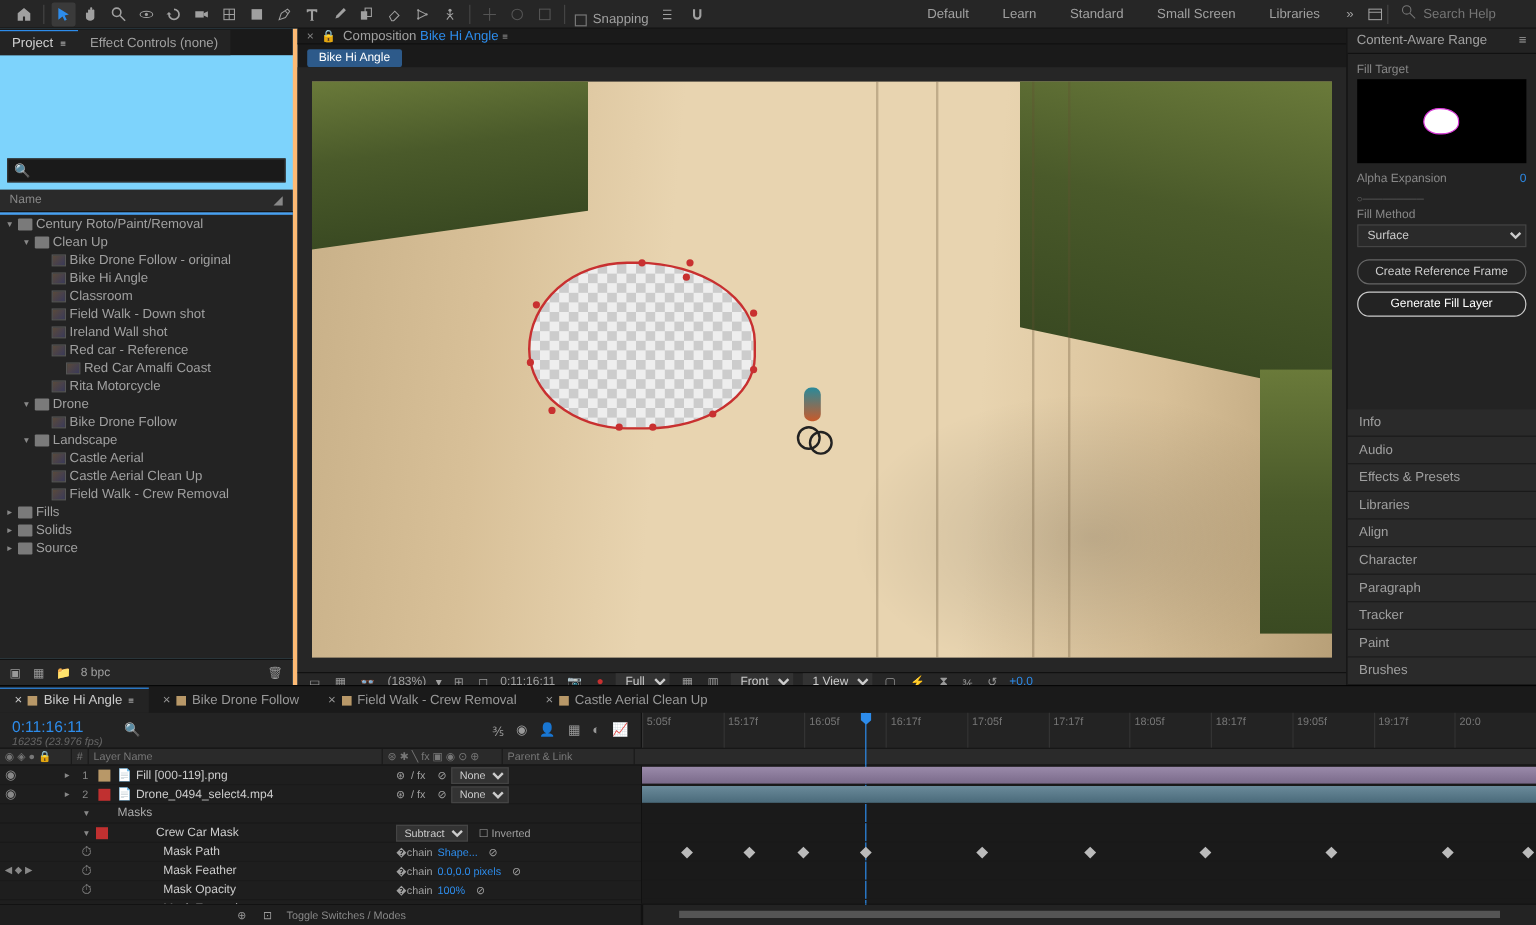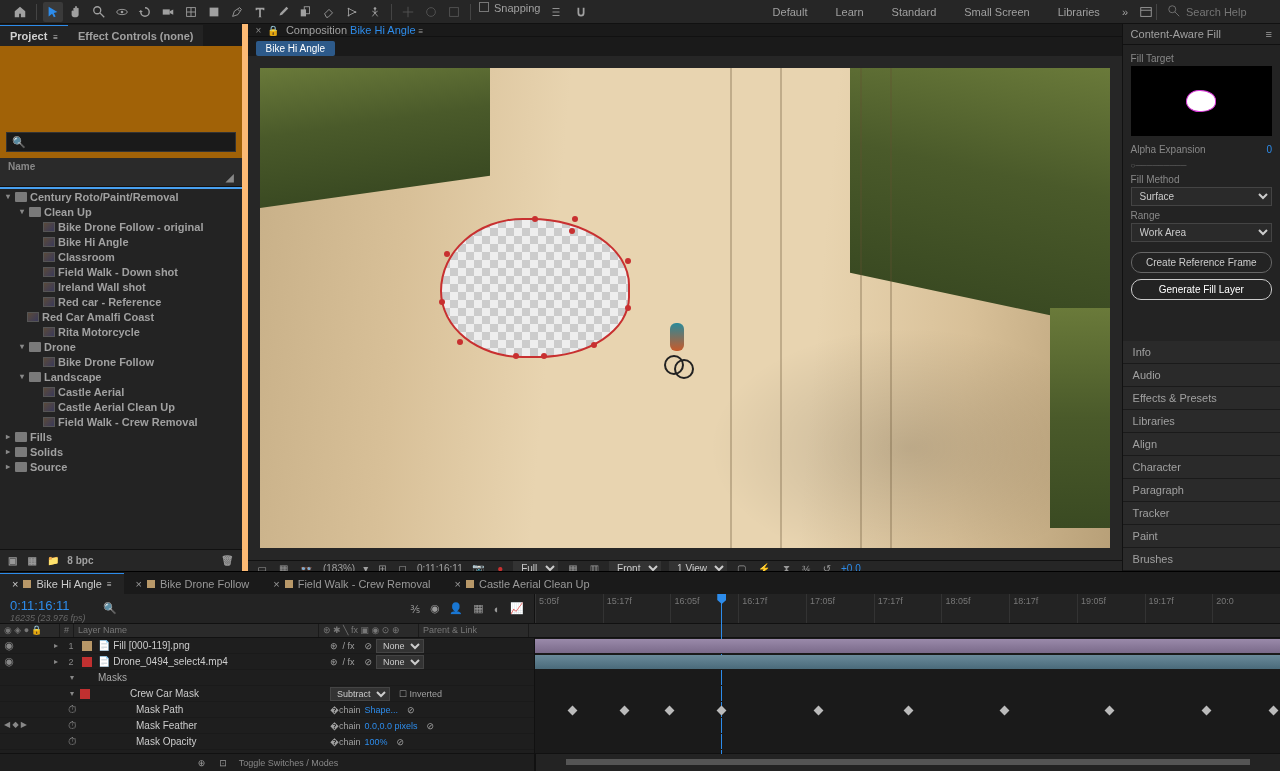--- a/index.html
+++ b/index.html
@@ -5,39 +5,39 @@
 * { margin:0; padding:0; box-sizing:border-box; font-family:"Segoe UI",Arial,sans-serif; }
 body { background:#1e1e1e; color:#a0a0a0; font-size:11px; width:1280px; height:771px; overflow:hidden; user-select:none; }
 .app { display:flex; flex-direction:column; height:100%; }
 
 
 .toolbar { height:24px; background:#262626; display:flex; align-items:center; padding:0 4px; border-bottom:1px solid #111; }
 .toolbar .grp { display:flex; gap:3px; align-items:center; padding:0 6px; }
 .toolbar .sep { width:1px; height:16px; background:#444; }
 .tool-btn { width:20px; height:20px; display:flex; align-items:center; justify-content:center; cursor:pointer; color:#a0a0a0; border-radius:2px; }
 .tool-btn.active { color:#2d8ceb; background:#3a3a3a; }
-.snap { display:flex; align-items:flex-start; gap:5px; color:#a0a0a0; padding:0 8px; }
+.snap { display:flex; align-items:flex-end; gap:5px; color:#a0a0a0; padding:0 8px; }
 .snap input { appearance:none; width:10px; height:10px; border:1px solid #777; }
 .ws-tabs { margin-left:auto; display:flex; gap:0; }
 .ws-tab { padding:4px 14px; color:#a0a0a0; cursor:pointer; }
 .ws-more { padding:4px 8px; cursor:pointer; }
 .search { display:flex; align-items:center; gap:5px; padding:0 10px; color:#777; }
 .search input { background:none; border:none; color:#a0a0a0; width:80px; outline:none; font-size:11px; }
 
 
 .main { flex:1; display:flex; min-height:0; }
 
 
-.project { width:250px; background:#a16207; display:flex; flex-direction:column; border-right:6px solid #fdba74;font-weight:bold; }
+.project { width:250px; background:#7dd3fc; display:flex; flex-direction:column; border-right:4px solid #fdba74; }
 .panel-tabs { display:flex; background:#1a1a1a; height:22px; align-items:flex-end; }
 .panel-tab { padding:4px 10px; color:#a0a0a0; background:#232323; border-top:1px solid transparent; cursor:pointer; }
 .panel-tab.active { color:#d0d0d0; border-top:1px solid #2d8ceb; position:relative; }
 .panel-tab .menu { margin-left:6px; font-size:8px; }
 .proj-search { height:20px; margin:6px; background:#1a1a1a; border:1px solid #333; display:flex; align-items:center; padding:0 5px; gap:5px; }
-.proj-header { padding:3px 8px; background:#2a2a2a; font-size:10px; color:#888; border-bottom:1px solid #111; display:flex;flex-direction:column; }
+.proj-header { padding:3px 8px; background:#2a2a2a; font-size:10px; color:#888; border-bottom:1px solid #111; display:flex; }
 .proj-tree { flex:1; overflow:auto; background:#232323; border-top:2px solid #48a0f0;}
 .tree-item { display:flex; align-items:center; padding:1px 4px; height:15px; cursor:pointer; gap:3px; }
 .twirl { width:8px; font-size:8px; color:#888; text-align:center; }
 .folder-ico { width:12px; height:10px; background:#7a7a7a; border-radius:1px; }
 .comp-ico { width:12px; height:10px; background:linear-gradient(135deg,#5a4a3a,#3a3a5a); border:1px solid #555; }
 .proj-footer { height:22px; background:#262626; display:flex; align-items:center; gap:6px; padding:0 6px; font-size:10px; border-top:1px solid #111;}
 
 
 .viewer { flex:1; display:flex; flex-direction:column; background:#1a1a1a; }
 .viewer-tabs { height:22px; background:#1a1a1a; display:flex; align-items:center; padding:0 8px; gap:6px; border-bottom:1px solid #111;}
@@ -349,21 +349,21 @@
           <div class="tree-item" style="padding-left: 32px;">
             <span class="twirl"></span>
             <span class="comp-ico"></span>
             <span>Ireland Wall shot</span>
           </div>
           <div class="tree-item" style="padding-left: 32px;">
             <span class="twirl"></span>
             <span class="comp-ico"></span>
             <span>Red car - Reference</span>
           </div>
-          <div class="tree-item" style="padding-left: 16px;">
+          <div class="tree-item" style="padding-left: 44px;">
             <span class="twirl"></span>
             <span class="comp-ico"></span>
             <span>Red Car Amalfi Coast</span>
           </div>
           <div class="tree-item" style="padding-left: 32px;">
             <span class="twirl"></span>
             <span class="comp-ico"></span>
             <span>Rita Motorcycle</span>
           </div>
           <div class="tree-item" style="padding-left: 18px;">
@@ -481,40 +481,36 @@
         <span class="vf-glyph">⚡</span>
         <span class="vf-glyph">⧗</span>
         <span class="vf-glyph">⅗</span>
         <span class="vf-glyph">↺</span>
         <span style="color:#2d8ceb">+0.0</span>
       </div>
     </div>
 
     <div class="right">
       <div class="caf-head">
-          <span>Content-Aware Fill</span>
+          <span>Content-Aware Range</span>
           <span>≡</span>
         </div>
       <div class="caf-body">
         <span class="caf-label">Fill Target</span>
         <div class="caf-thumb">
             <div class="caf-blob"></div>
           </div>
         <div class="caf-row" style="display:flex;justify-content:space-between">
           <span class="caf-label">Alpha Expansion</span>
           <span style="color:#2d8ceb">0</span>
         </div>
         <div style="font-size:8px;color:#666">○─────────</div>
         <div class="caf-row">
           <span class="caf-label">Fill Method</span>
           <select class="caf-select"><option>Surface</option></select>
-        </div>
-        <div class="caf-row">
-          <span class="caf-label">Range</span>
-          <select class="caf-select"><option>Work Area</option></select>
         </div>
         <button class="caf-btn">Create Reference Frame</button>
         <button class="caf-btn primary">Generate Fill Layer</button>
       </div>
       <div class="stack" id="stack">
           <div class="stack-item">Info</div>
           <div class="stack-item">Audio</div>
           <div class="stack-item">Effects &amp; Presets</div>
           <div class="stack-item">Libraries</div>
           <div class="stack-item">Align</div>

